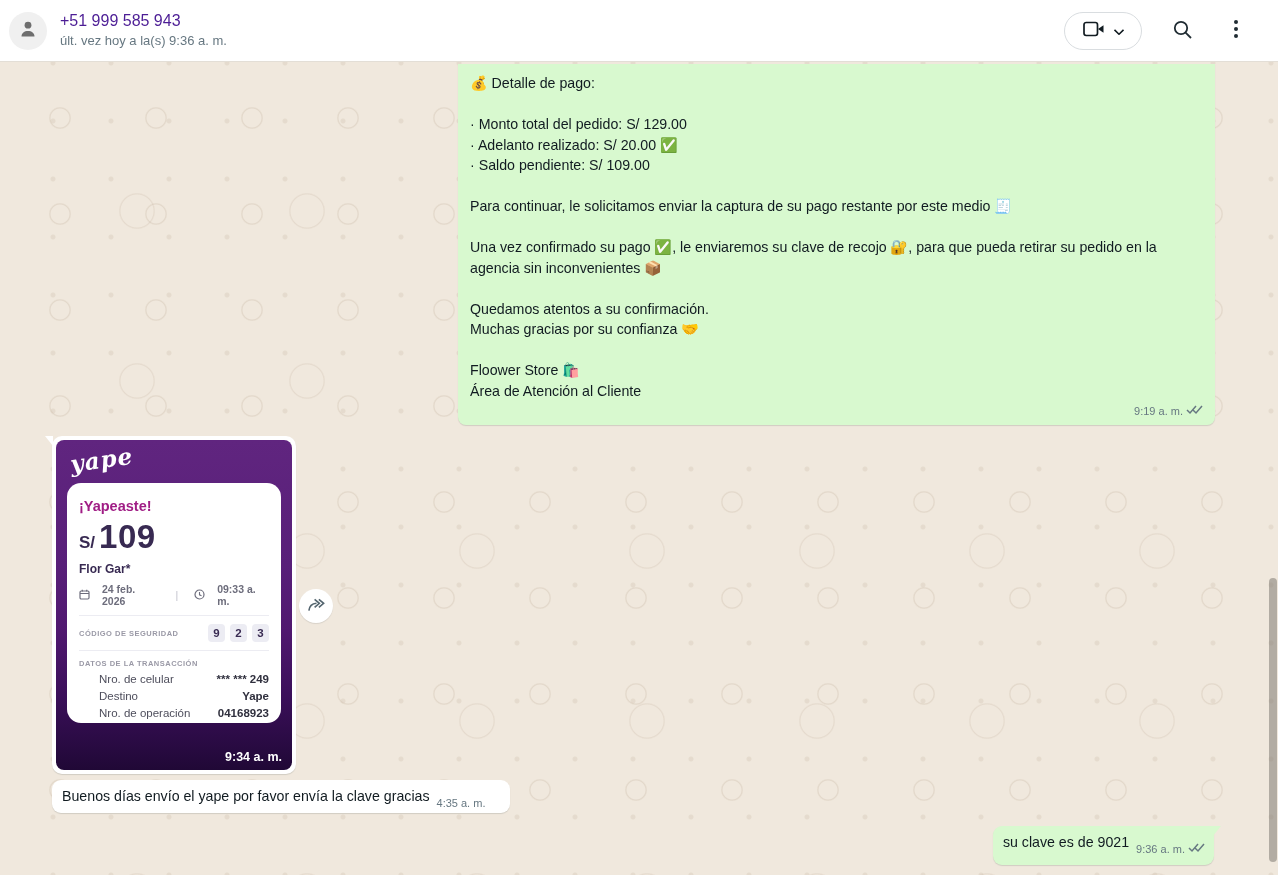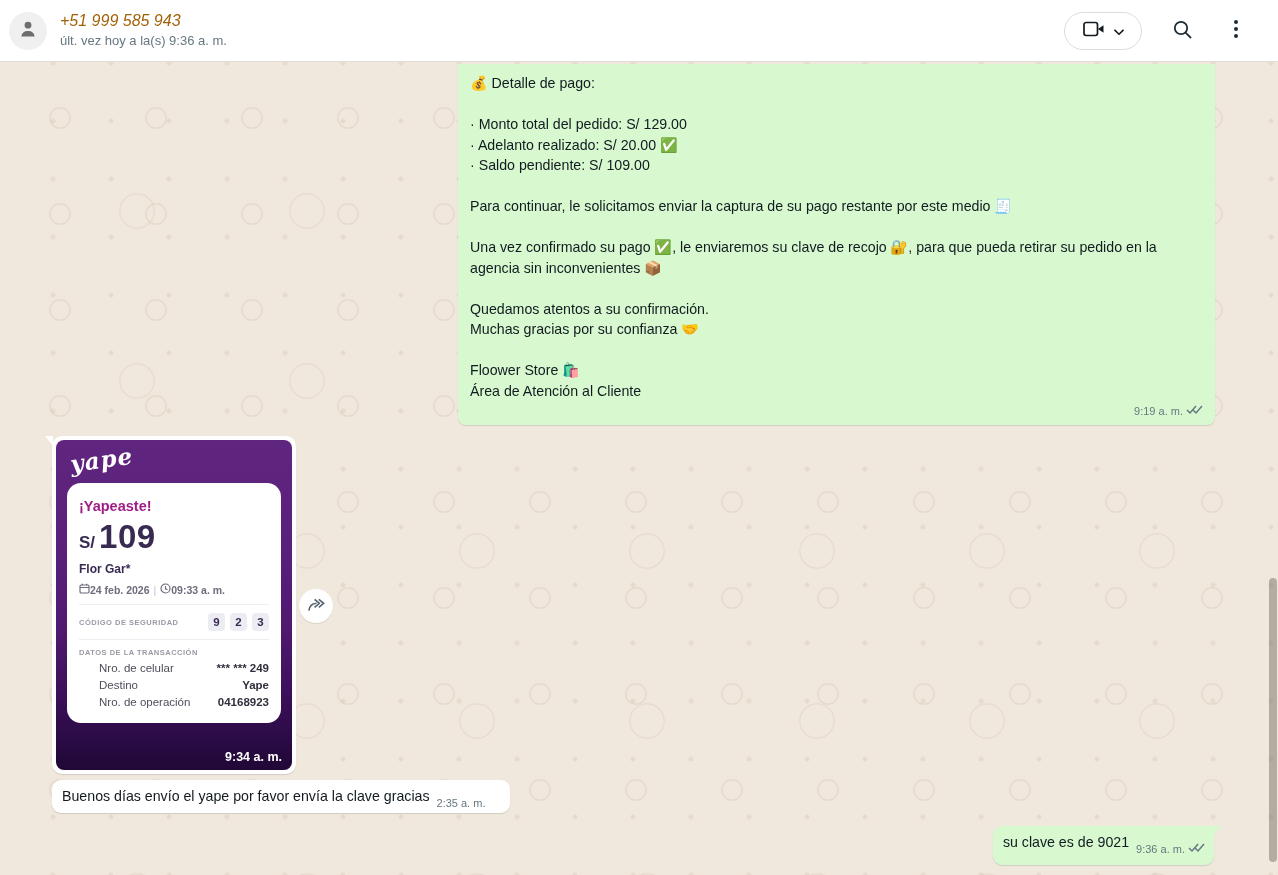--- a/index.html
+++ b/index.html
@@ -15,21 +15,21 @@
     position:absolute; left:0; top:0; width:1278px; height:62px;
     background:#ffffff; border-bottom:1px solid #e3ded6;
     display:flex; align-items:center; z-index:5;
   }
   .avatar {
     width:38px; height:38px; border-radius:50%; background:#f0f0f0;
     margin-left:9px; display:flex; align-items:center; justify-content:center;
     cursor:pointer; overflow:hidden;
   }
   .contact-block { margin-left:13px; cursor:pointer; }
-  .contact-name { font-size:16px; color:#a16207; line-height:20px;font-style:italic; }
+  .contact-name { font-size:16px; color:#4c1d95; line-height:20px; }
   .last-seen { font-size:13px; color:#667781; line-height:18px; margin-top:1px; }
   .header-actions { margin-left:auto; display:flex; align-items:center; gap:26px; margin-right:28px; }
   .pill-btn {
     width:78px; height:38px; border:1px solid #d9dde0; border-radius:24px;
     display:flex; align-items:center; justify-content:center; gap:9px;
     background:#fff; cursor:pointer;
   }
   .icon-btn { background:none; border:none; cursor:pointer; display:flex; align-items:center; justify-content:center; width:28px; height:28px; }
 
   
@@ -79,21 +79,21 @@
   }
   .yape-panel {
     position:absolute; left:11px; top:43px; width:214px; height:240px;
     background:#ffffff; border-radius:14px; padding:11px 12px 10px 12px;
   }
   .yape-title { font-size:14.5px; font-weight:bold; color:#a01d85; margin-top:4px; }
   .amount-row { display:flex; align-items:baseline; gap:4px; margin-top:6px; color:#382a52; }
   .amount-cur { font-size:17px; font-weight:bold; }
   .amount-val { font-size:33px; font-weight:bold; letter-spacing:.5px; line-height:34px; }
   .recipient { font-size:12px; font-weight:bold; color:#382a52; margin-top:8px; }
-  .meta-row { display:flex; align-items:center; gap:0; margin-top:7px; font-size:10.5px; font-weight:bold; color:#6d6d7c; }
+  .meta-row { display:flex; align-items:center; gap:12px; margin-top:7px; font-size:10.5px; font-weight:bold; color:#6d6d7c; }
   .meta-sep { color:#c3c3ce; margin:0 4px; font-weight:normal; }
   .divider { height:1px; background:#ececf2; margin:8px 0; }
   .sec-row { display:flex; align-items:center; justify-content:space-between; }
   .tiny-label { font-size:7.5px; font-weight:bold; letter-spacing:.5px; color:#9a99a6; }
   .sec-boxes { display:flex; gap:5px; }
   .sec-box {
     width:17px; height:18px; background:#ececf3; border-radius:4px;
     display:flex; align-items:center; justify-content:center;
     font-size:11.5px; font-weight:bold; color:#382a52;
   }
@@ -284,21 +284,21 @@
       <svg width="19" height="14" viewBox="0 0 20 14">
           <path d="M2 13 C2.5 8 5.5 5.5 10 5.2" fill="none" stroke="#54656f" stroke-width="1.7"></path>
           <path d="M8 1 L13 5.2 L8 9.4" fill="none" stroke="#54656f" stroke-width="1.7"></path>
           <path d="M12.5 1 L17.5 5.2 L12.5 9.4" fill="none" stroke="#54656f" stroke-width="1.7"></path>
         </svg>
     </span>
   </button>
 
   <div class="bubble request-bubble">
     <span class="txt">Buenos días envío el yape por favor envía la clave gracias</span>
-    <span class="inline-time">2:35 a. m.</span>
+    <span class="inline-time">4:35 a. m.</span>
   </div>
 
   <div class="bubble key-bubble">
     <div class="key-tail"></div>
     <span class="txt">su clave es de 9021</span>
     <span class="inline-time">
       <span>9:36 a. m.</span>
       <span class="checks">
         <svg width="17" height="11" viewBox="0 0 17 11">
             <polyline points="1,6 4,9 10,2" fill="none" stroke="#667781" stroke-width="1.5"></polyline>

